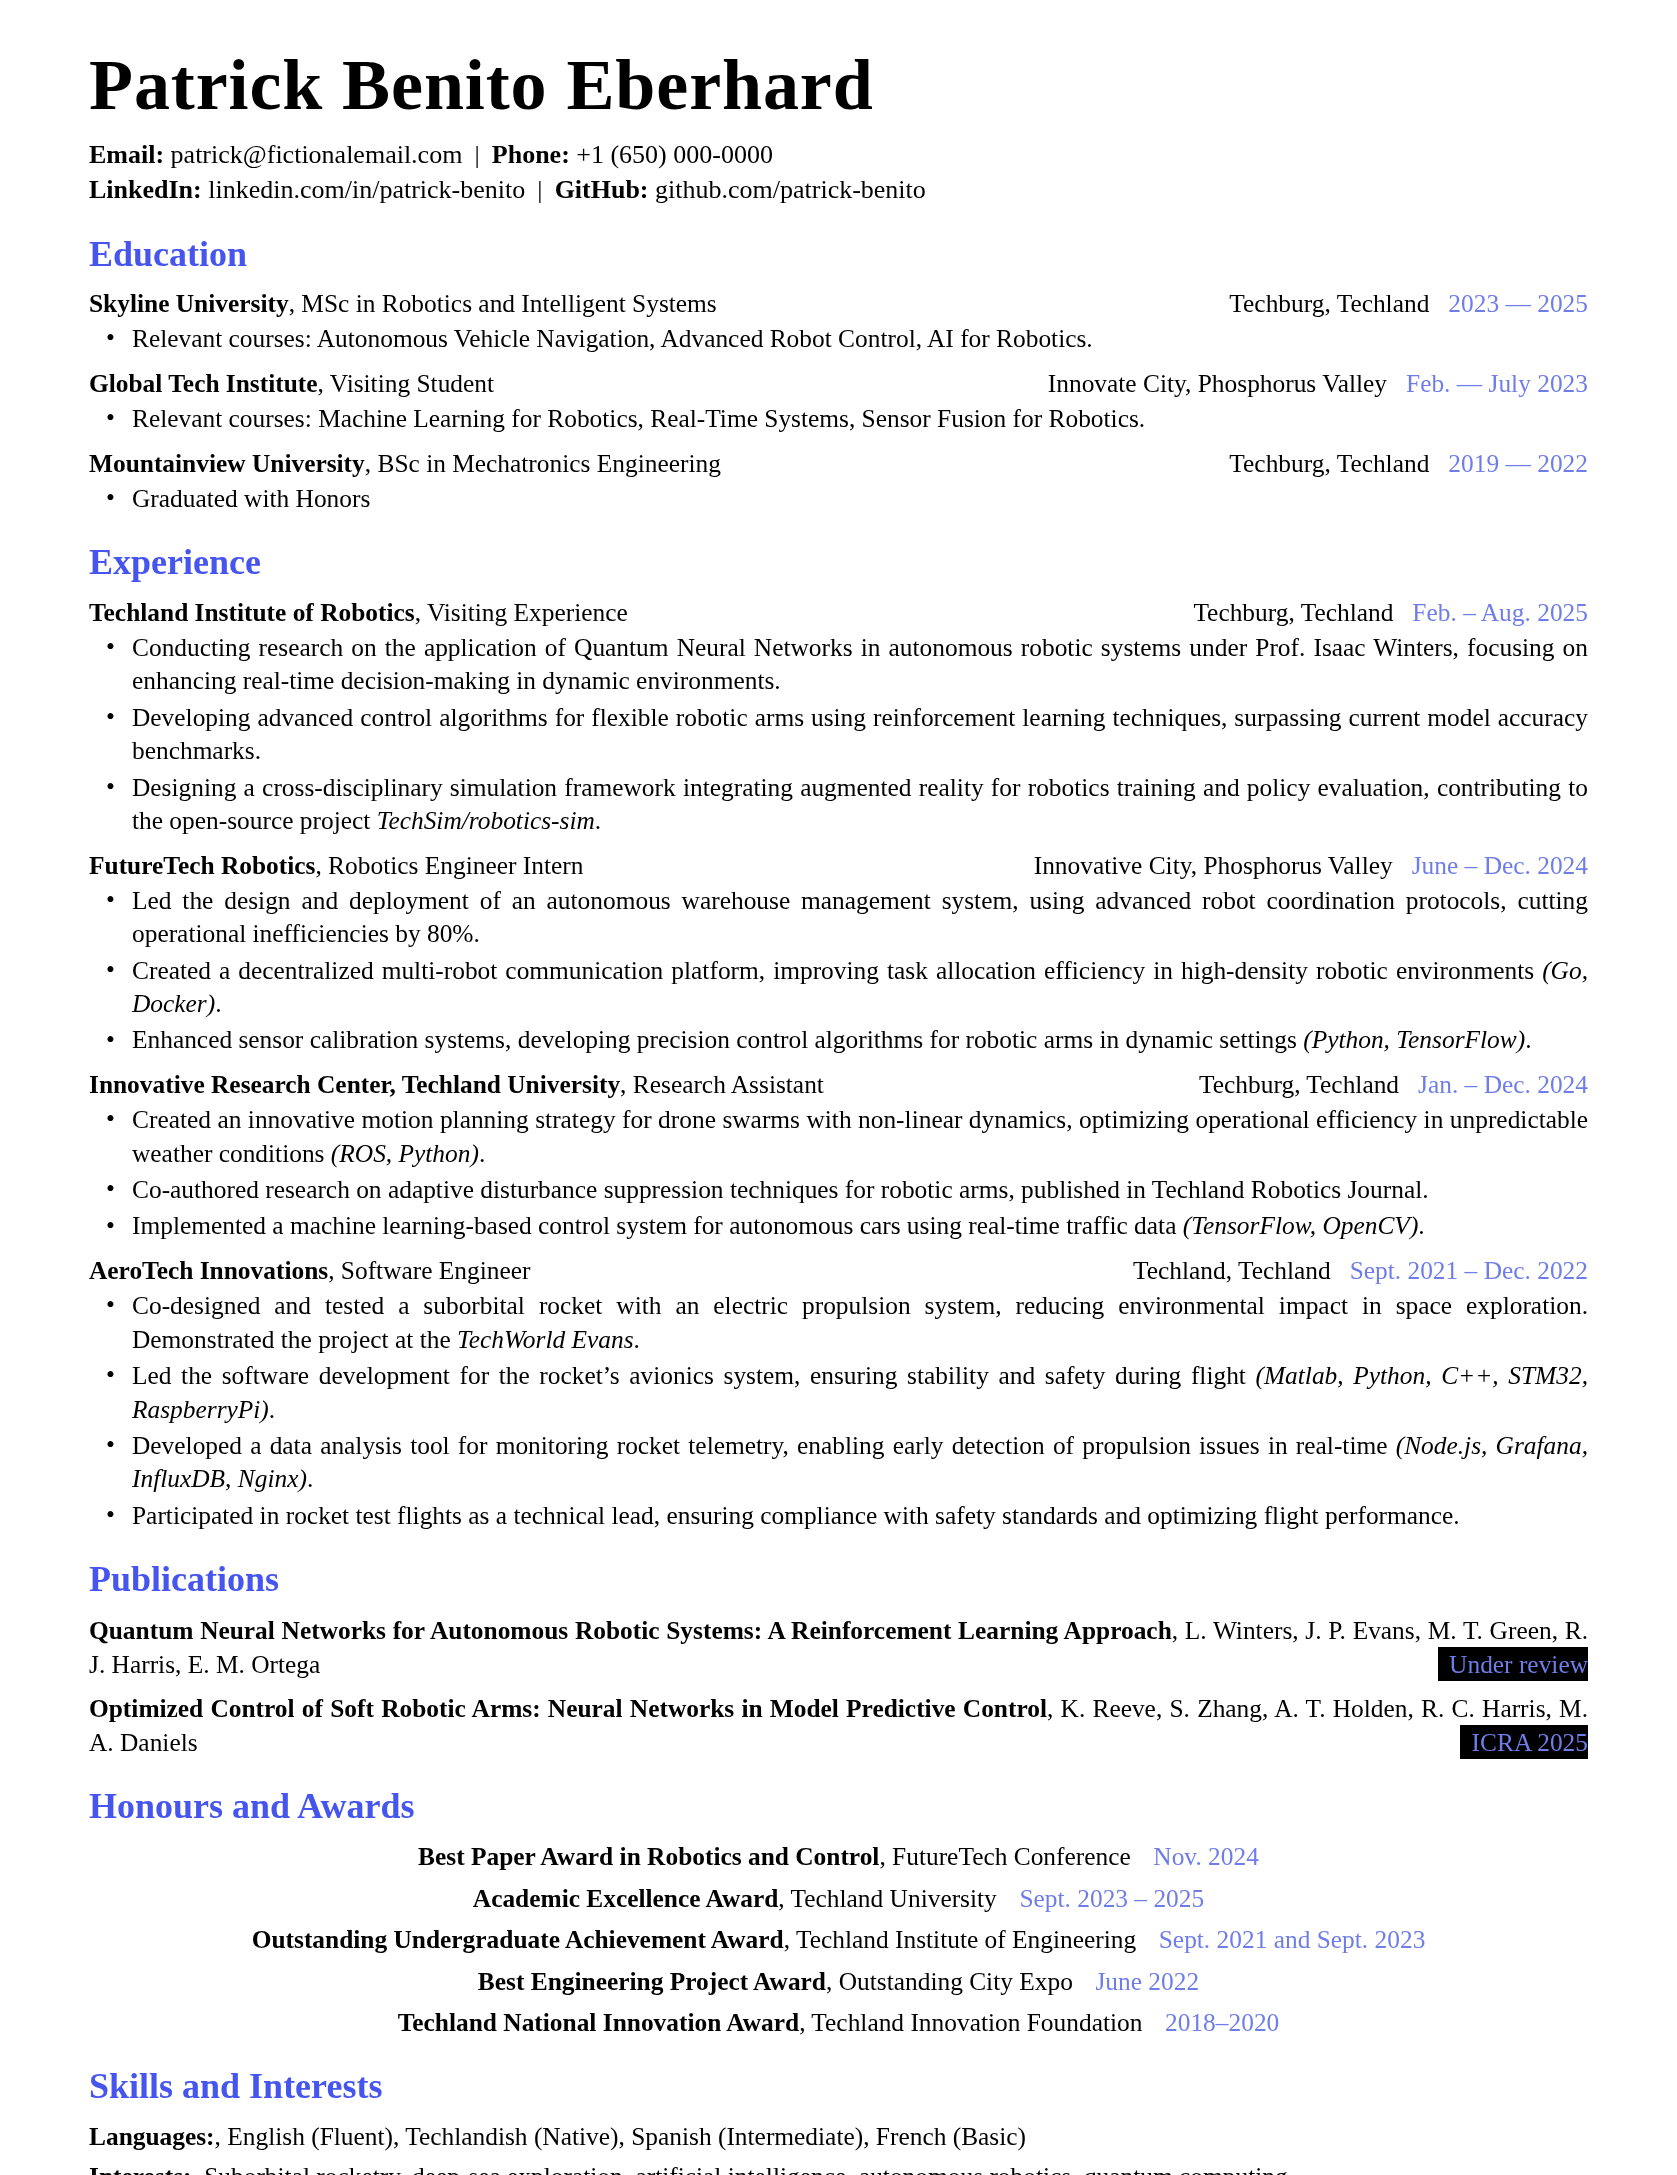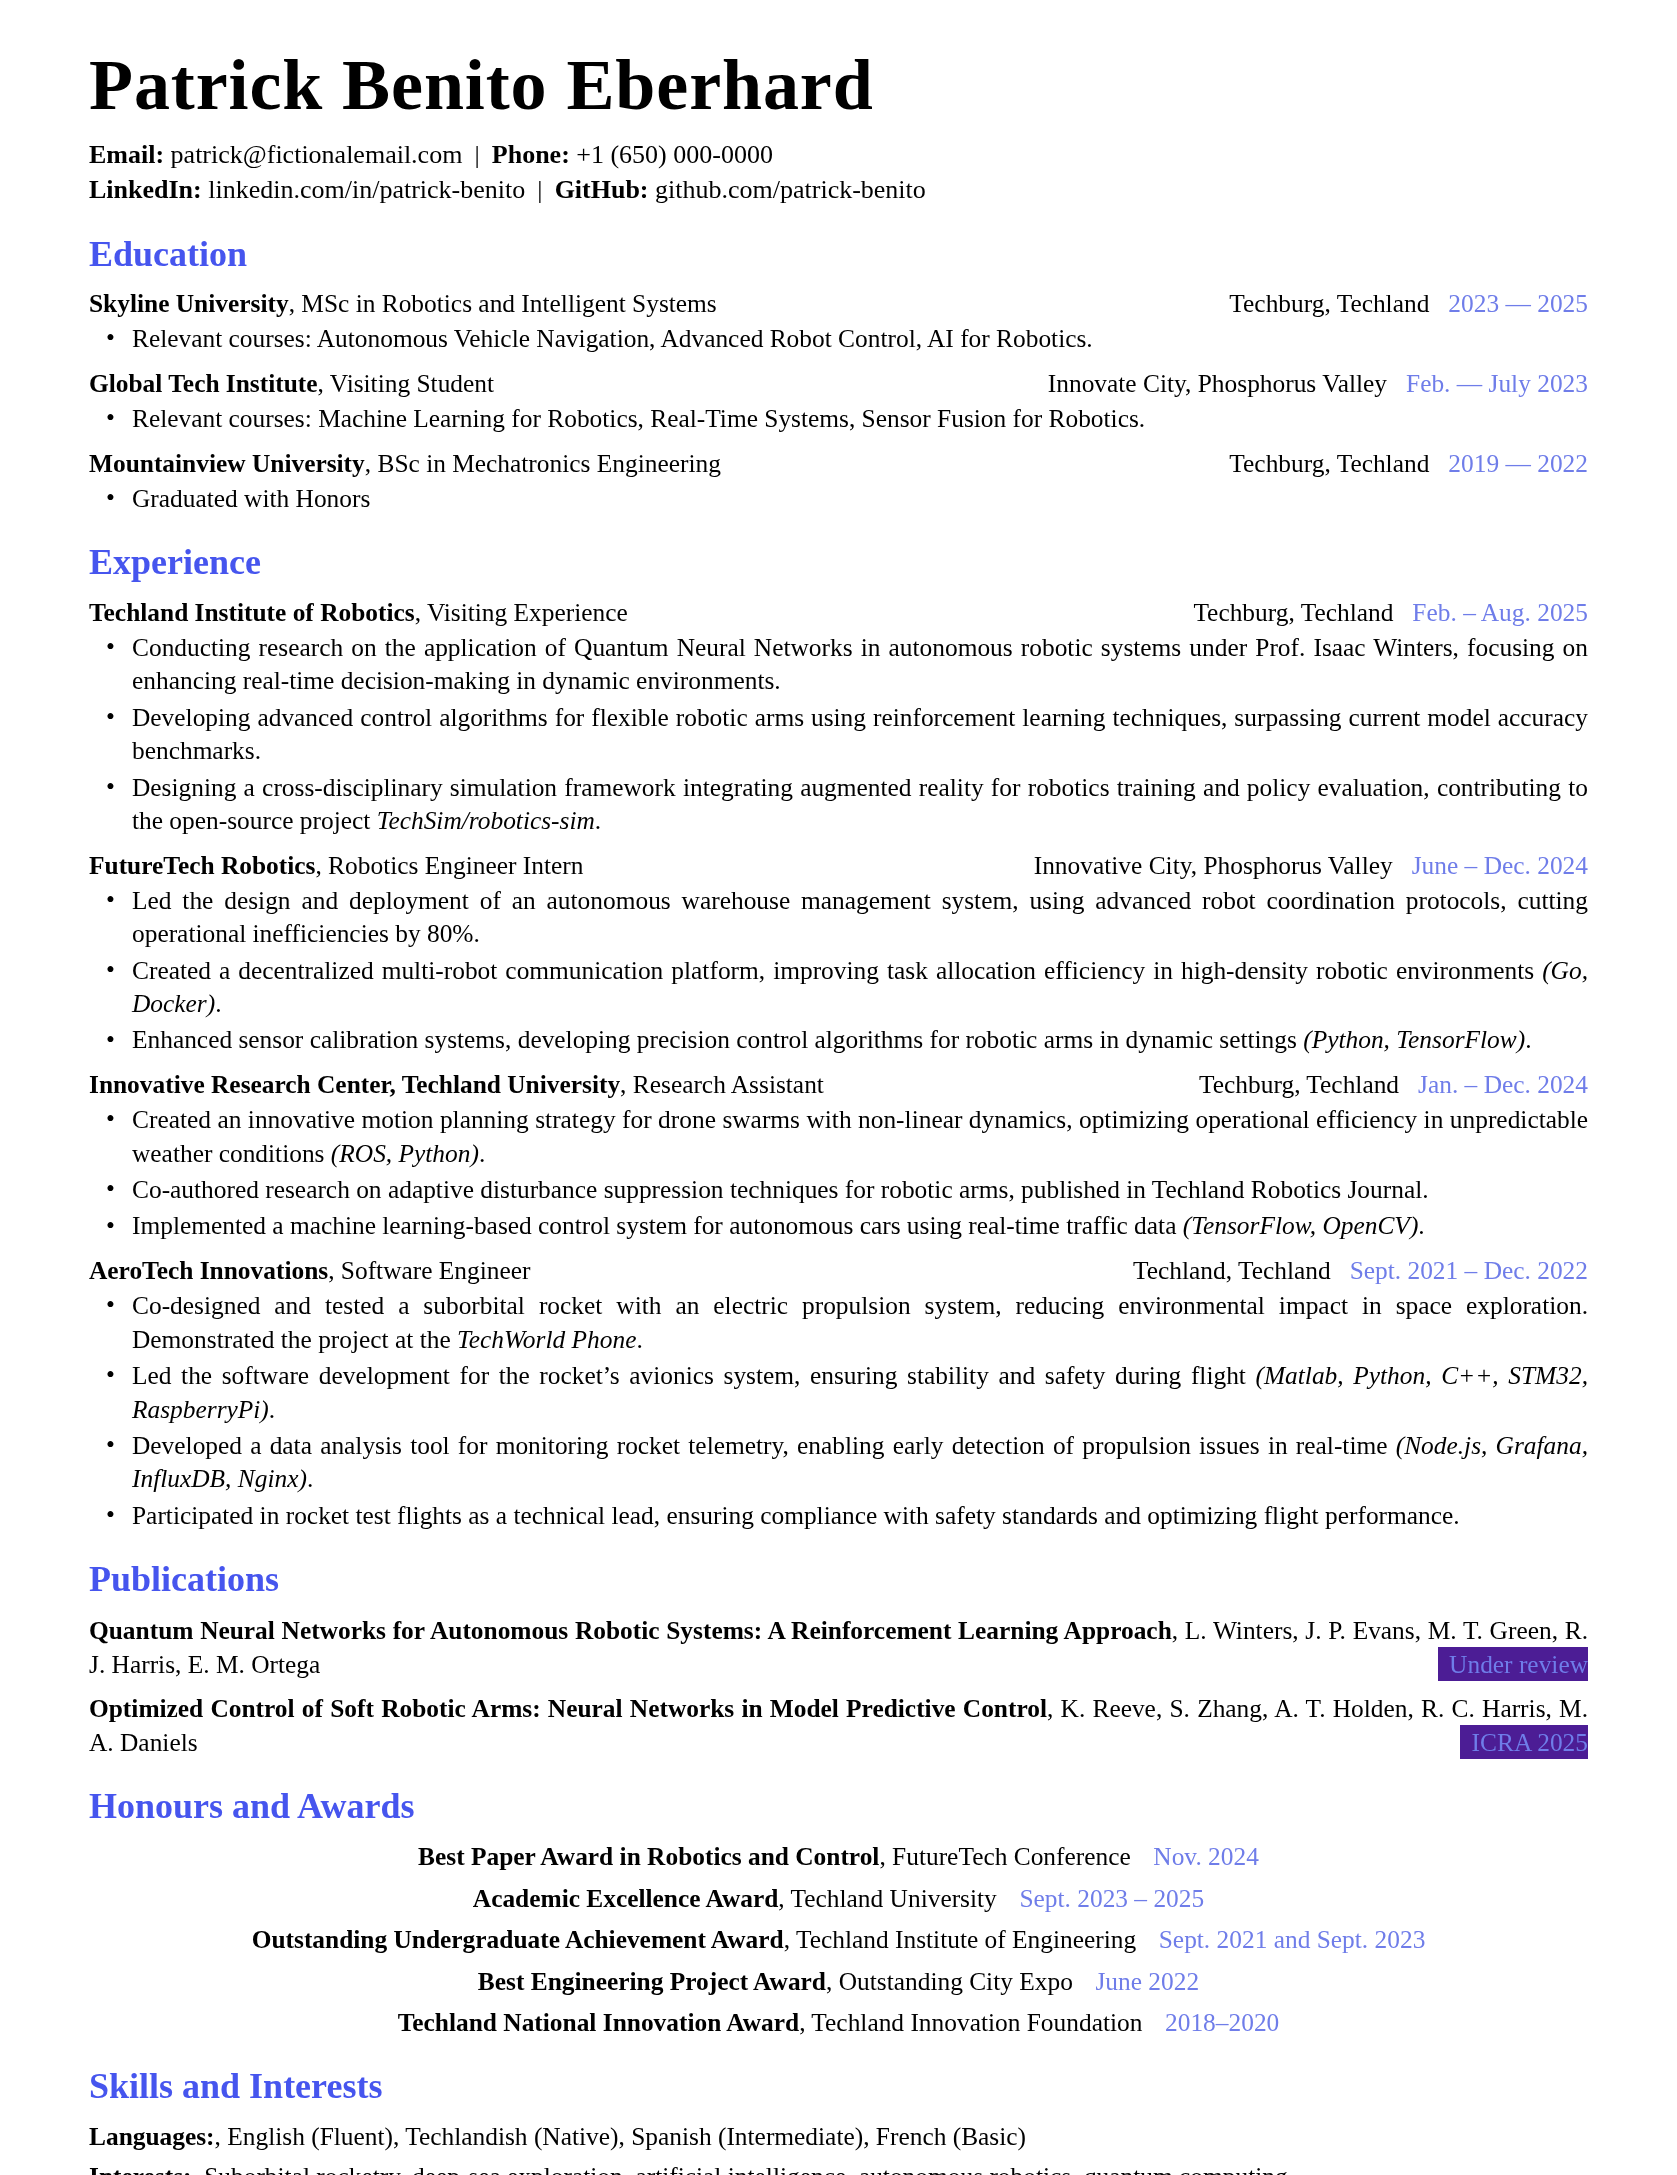--- a/index.html
+++ b/index.html
@@ -83,21 +83,21 @@
     line-height: 1.35;
     margin-bottom: 9.4px;
     text-align: justify;
   }
   .pub-title { font-weight: bold; }
   .pub-status {
     position: absolute;
     right: 0;
     bottom: 0;
     color: var(--date-color, #6f7de9);
-    background: #4c1d95;
+    background: #000000;
     padding-left: 11.3px;
   }
   
   .award-row {
     display: flex;
     justify-content: center;
     align-items: baseline;
     font-size: 25.4px;
     line-height: 1.3;
     margin-bottom: 8.5px;
@@ -203,21 +203,21 @@
             <li><span>Co-authored research on adaptive disturbance suppression techniques for robotic arms, published in Techland Robotics Journal.</span></li>
             <li><span>Implemented a machine learning-based control system for autonomous cars using real-time traffic data </span><em>(TensorFlow, OpenCV)</em><span>.</span></li>
           </ul>
         </div>
         <div class="entry">
           <div class="entry-head">
             <div class="entry-left"><span class="org">AeroTech Innovations</span><span class="role">, Software Engineer</span></div>
             <div class="entry-right"><span class="loc">Techland, Techland</span><span class="date">Sept. 2021 – Dec. 2022</span></div>
           </div>
           <ul class="bullets">
-            <li><span>Co-designed and tested a suborbital rocket with an electric propulsion system, reducing environmental impact in space exploration. Demonstrated the project at the </span><em>TechWorld Phone</em><span>.</span></li>
+            <li><span>Co-designed and tested a suborbital rocket with an electric propulsion system, reducing environmental impact in space exploration. Demonstrated the project at the </span><em>TechWorld Evans</em><span>.</span></li>
             <li><span>Led the software development for the rocket’s avionics system, ensuring stability and safety during flight </span><em>(Matlab, Python, C++, STM32, RaspberryPi)</em><span>.</span></li>
             <li><span>Developed a data analysis tool for monitoring rocket telemetry, enabling early detection of propulsion issues in real-time </span><em>(Node.js, Grafana, InfluxDB, Nginx)</em><span>.</span></li>
             <li><span>Participated in rocket test flights as a technical lead, ensuring compliance with safety standards and optimizing flight performance.</span></li>
           </ul>
         </div>
       </div>
   </section>
 
   <section class="section">
     <h2 class="section-title">Publications</h2>

